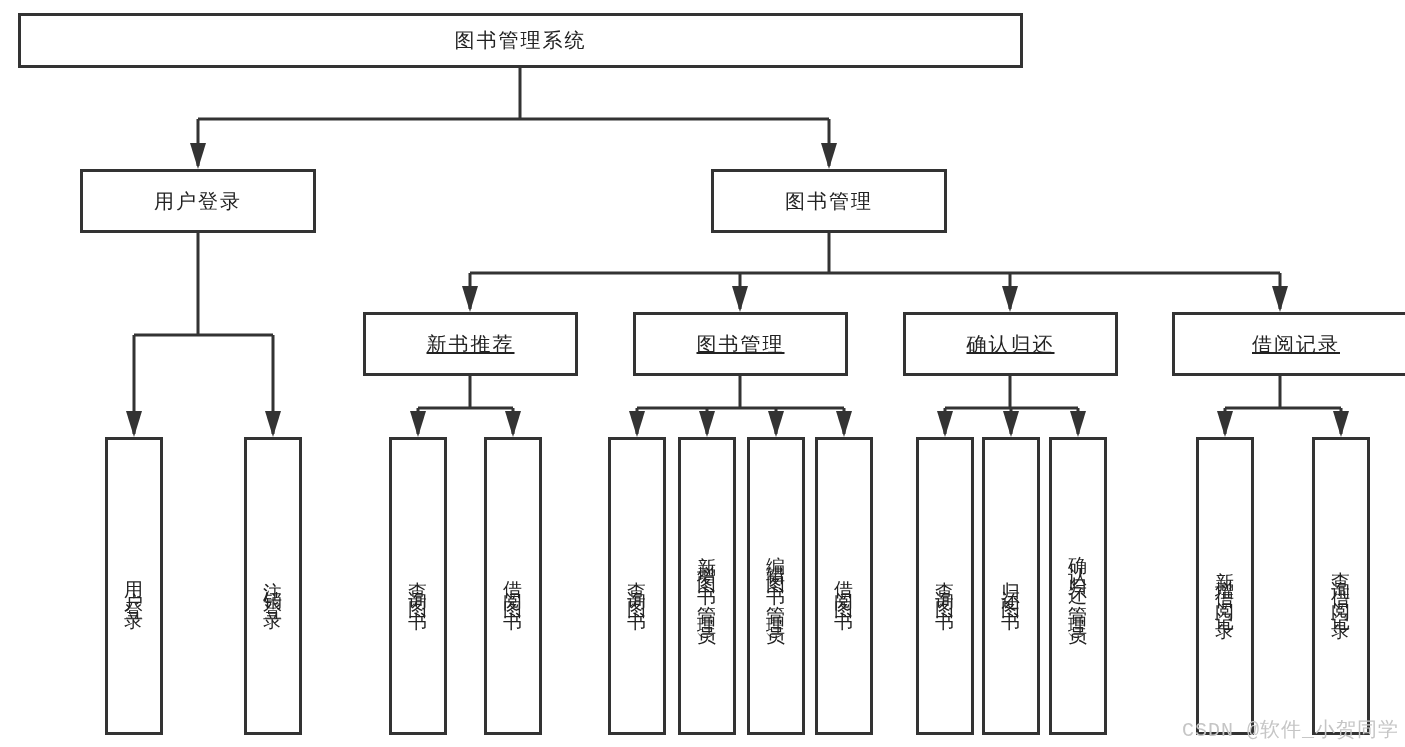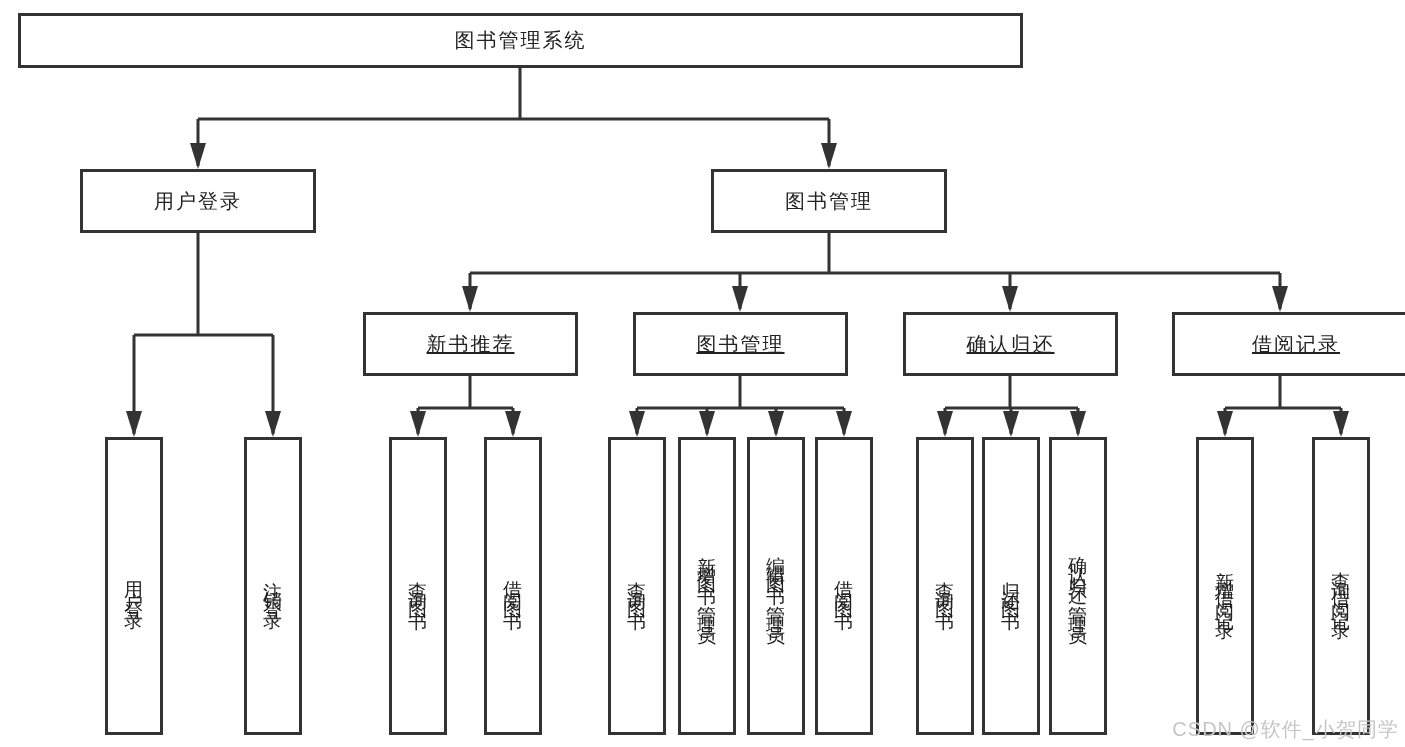--- a/index.html
+++ b/index.html
@@ -36,20 +36,21 @@
     white-space: nowrap;
   }
   .watermark {
     position: absolute;
     right: 6px;
     top: 716px;
     font-size: 20px;
     color: #c5c5c5;
     letter-spacing: 1px;
     z-index: 5;
+    font-family: Liberation Mono, monospace;
   }
 </style>
 </head>
 <body>
 
 <div class="canvas">
 
   <svg class="connectors" width="1405" height="747">
     <path fill="none" stroke="#333333" stroke-width="3" d="
       M520,67 V119 M198,119 H829 M198,119 V166 M829,119 V166

